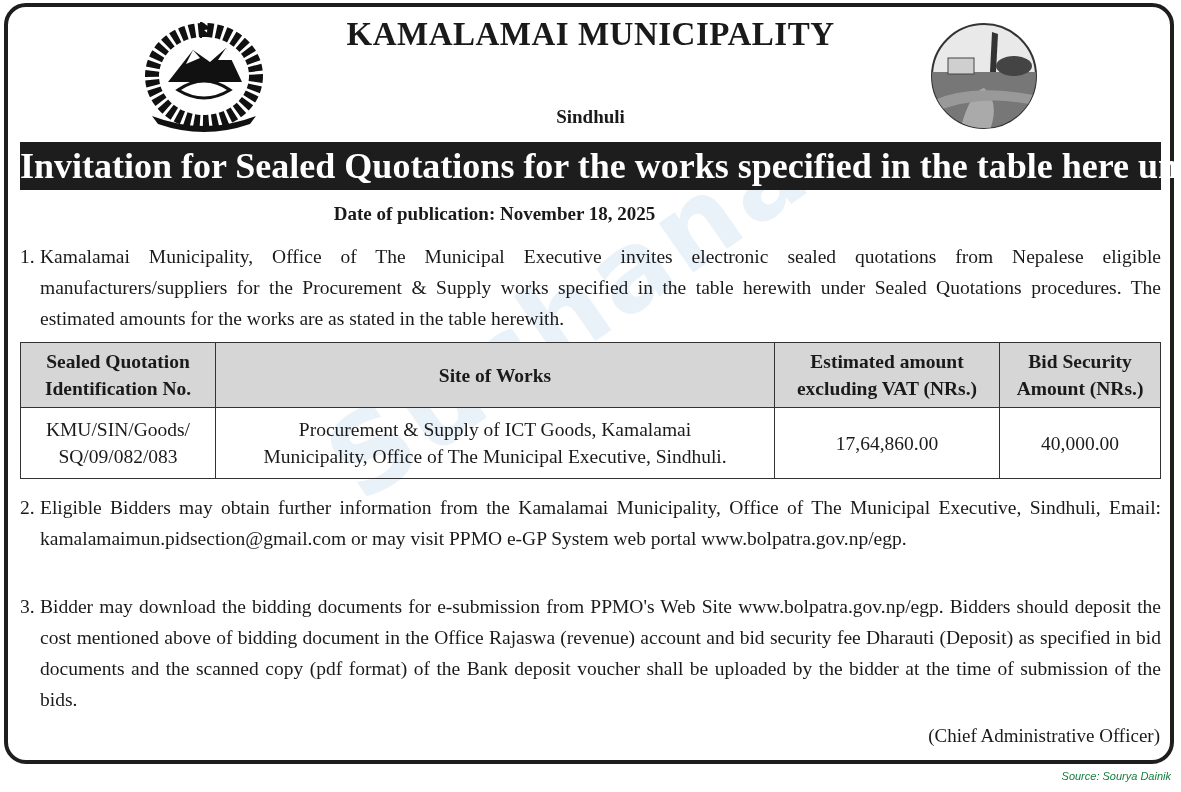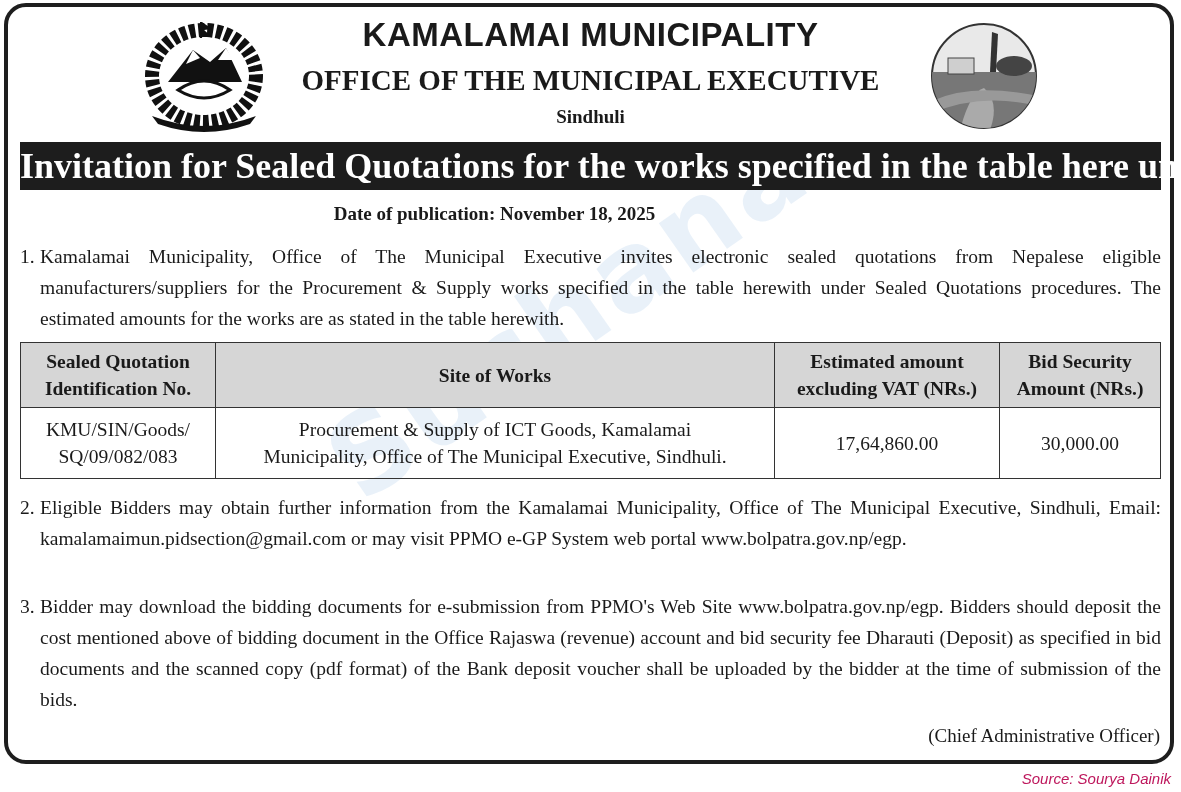--- a/index.html
+++ b/index.html
@@ -7,21 +7,21 @@
          font-family: "DejaVu Serif", "Liberation Serif", serif; color: #1a1a1a; }
   .frame { position: absolute; left: 4px; top: 3px; width: 1170px; height: 761px;
            border: 4px solid #1e1e1e; border-radius: 22px; box-sizing: border-box; background: #fff; }
   .watermark { position: absolute; left: 290px; top: 250px; font-family: "DejaVu Sans", sans-serif;
                font-weight: bold; font-size: 110px; color: rgba(120,170,215,0.16);
                transform: rotate(-35deg); pointer-events: none; letter-spacing: 4px; }
   .header { position: absolute; left: 0; top: 0; width: 1170px; height: 140px; }
   .emblem { position: absolute; left: 138px; top: 20px; width: 132px; height: 112px; }
   .logo-right { position: absolute; left: 930px; top: 22px; width: 108px; height: 108px; }
   .title1 { position: absolute; left: 0; width: 1181px; top: 16px; text-align: center;
-            font-size: 33px; font-weight: bold; letter-spacing: 0.5px; font-family: Liberation Sans, sans-serif; }
+            font-size: 33px; font-weight: bold; letter-spacing: 0.5px; font-family: Liberation Serif, serif; }
   .title2 { position: absolute; left: 0; width: 1181px; top: 64px; text-align: center;
             font-size: 29px; font-weight: bold; font-family: "Liberation Serif", serif; }
   .title3 { position: absolute; left: 0; width: 1181px; top: 106px; text-align: center;
             font-size: 19px; font-weight: bold; font-family: "Liberation Serif", serif; }
   .banner { position: absolute; left: 20px; top: 142px; width: 1141px; height: 48px; background: #1d1d1d;
             color: #fff; font-size: 36px; font-weight: bold; line-height: 48px; text-align: center;
             font-family: "Liberation Serif", serif; white-space: nowrap; }
   .pubdate { position: absolute; left: 0; width: 989px; top: 203px; text-align: center; font-size: 19px;
              font-weight: bold; font-family: "Liberation Serif", serif; }
   .para { position: absolute; left: 20px; width: 1141px; font-size: 19.5px; line-height: 31px;
@@ -31,22 +31,22 @@
   .p1 { top: 241px; }
   .p2 { top: 492px; }
   .p3 { top: 591px; }
   table.works { position: absolute; left: 20px; top: 342px; width: 1141px; border-collapse: collapse;
                 font-family: "Liberation Serif", serif; font-size: 19.5px; }
   table.works th, table.works td { border: 1.5px solid #333; text-align: center; padding: 0 4px; line-height: 27px; }
   table.works th { background: #d6d6d6; font-weight: bold; height: 64px; }
   table.works td { height: 70px; }
   .signoff { position: absolute; right: 21px; top: 725px; font-size: 19px; font-weight: normal;
              font-family: "Liberation Serif", serif; }
-  .source { position: absolute; right: 10px; top: 770px; font-size: 15px; font-style: italic;
-            font-family: "Liberation Sans", sans-serif; color: #be185d; }
+  .source { position: absolute; right: 10px; top: 770px; font-size: 11px; font-style: italic;
+            font-family: "Liberation Sans", sans-serif; color: #15803d; }
 </style>
 </head>
 <body>
 
 <div class="frame"></div>
 <div class="watermark">Suchana</div>
 
 <div class="header">
   <svg class="emblem" viewBox="0 0 132 112">
     <ellipse cx="66" cy="56" rx="52" ry="46" fill="none" stroke="#111" stroke-width="14" stroke-dasharray="6 3"></ellipse>
@@ -68,21 +68,20 @@
     <g clip-path="url(#c)">
       <rect x="0" y="50" width="108" height="60" fill="#777"></rect>
       <rect x="18" y="36" width="26" height="16" fill="#cfcfcf" stroke="#444"></rect>
       <polygon points="62,10 68,12 66,50 60,50" fill="#333"></polygon>
       <ellipse cx="84" cy="44" rx="18" ry="10" fill="#444"></ellipse>
       <path d="M30 108 Q40 70 54 66 Q70 80 60 108Z" fill="#aaa"></path>
       <path d="M0 80 Q40 60 108 74 L108 84 Q50 70 0 92Z" fill="#999"></path>
     </g>
   </svg>
   <div class="title1">KAMALAMAI MUNICIPALITY</div>
-  <div class="title2">OFFICE OF THE MUNICIPAL EXECUTIVE</div>
   <div class="title3">Sindhuli</div>
 </div>
 
 <div class="banner">Invitation for Sealed Quotations for the works specified in the table here under</div>
 <div class="pubdate">Date of publication: November 18, 2025</div>
 
 <div class="para p1">
   <span class="num">1.</span>
   <span class="txt">Kamalamai Municipality, Office of The Municipal Executive invites electronic sealed quotations from Nepalese eligible manufacturers/suppliers for the Procurement &amp; Supply works specified in the table herewith under Sealed Quotations procedures. The estimated amounts for the works are as stated in the table herewith.</span>
 </div>
@@ -94,21 +93,21 @@
       <th>Site of Works</th>
       <th style="width:216px">Estimated amount<br>excluding VAT (NRs.)</th>
       <th style="width:152px">Bid Security<br>Amount (NRs.)</th>
     </tr>
   </thead>
   <tbody>
     <tr>
       <td>KMU/SIN/Goods/<br>SQ/09/082/083</td>
       <td>Procurement &amp; Supply of ICT Goods, Kamalamai<br>Municipality, Office of The Municipal Executive, Sindhuli.</td>
       <td>17,64,860.00</td>
-      <td>30,000.00</td>
+      <td>40,000.00</td>
     </tr>
   </tbody>
 </table>
 
 <div class="para p2">
   <span class="num">2.</span>
   <span class="txt">Eligible Bidders may obtain further information from the Kamalamai Municipality, Office of The Municipal Executive, Sindhuli, Email: kamalamaimun.pidsection@gmail.com or may visit PPMO e-GP System web portal www.bolpatra.gov.np/egp.</span>
 </div>
 
 <div class="para p3">

